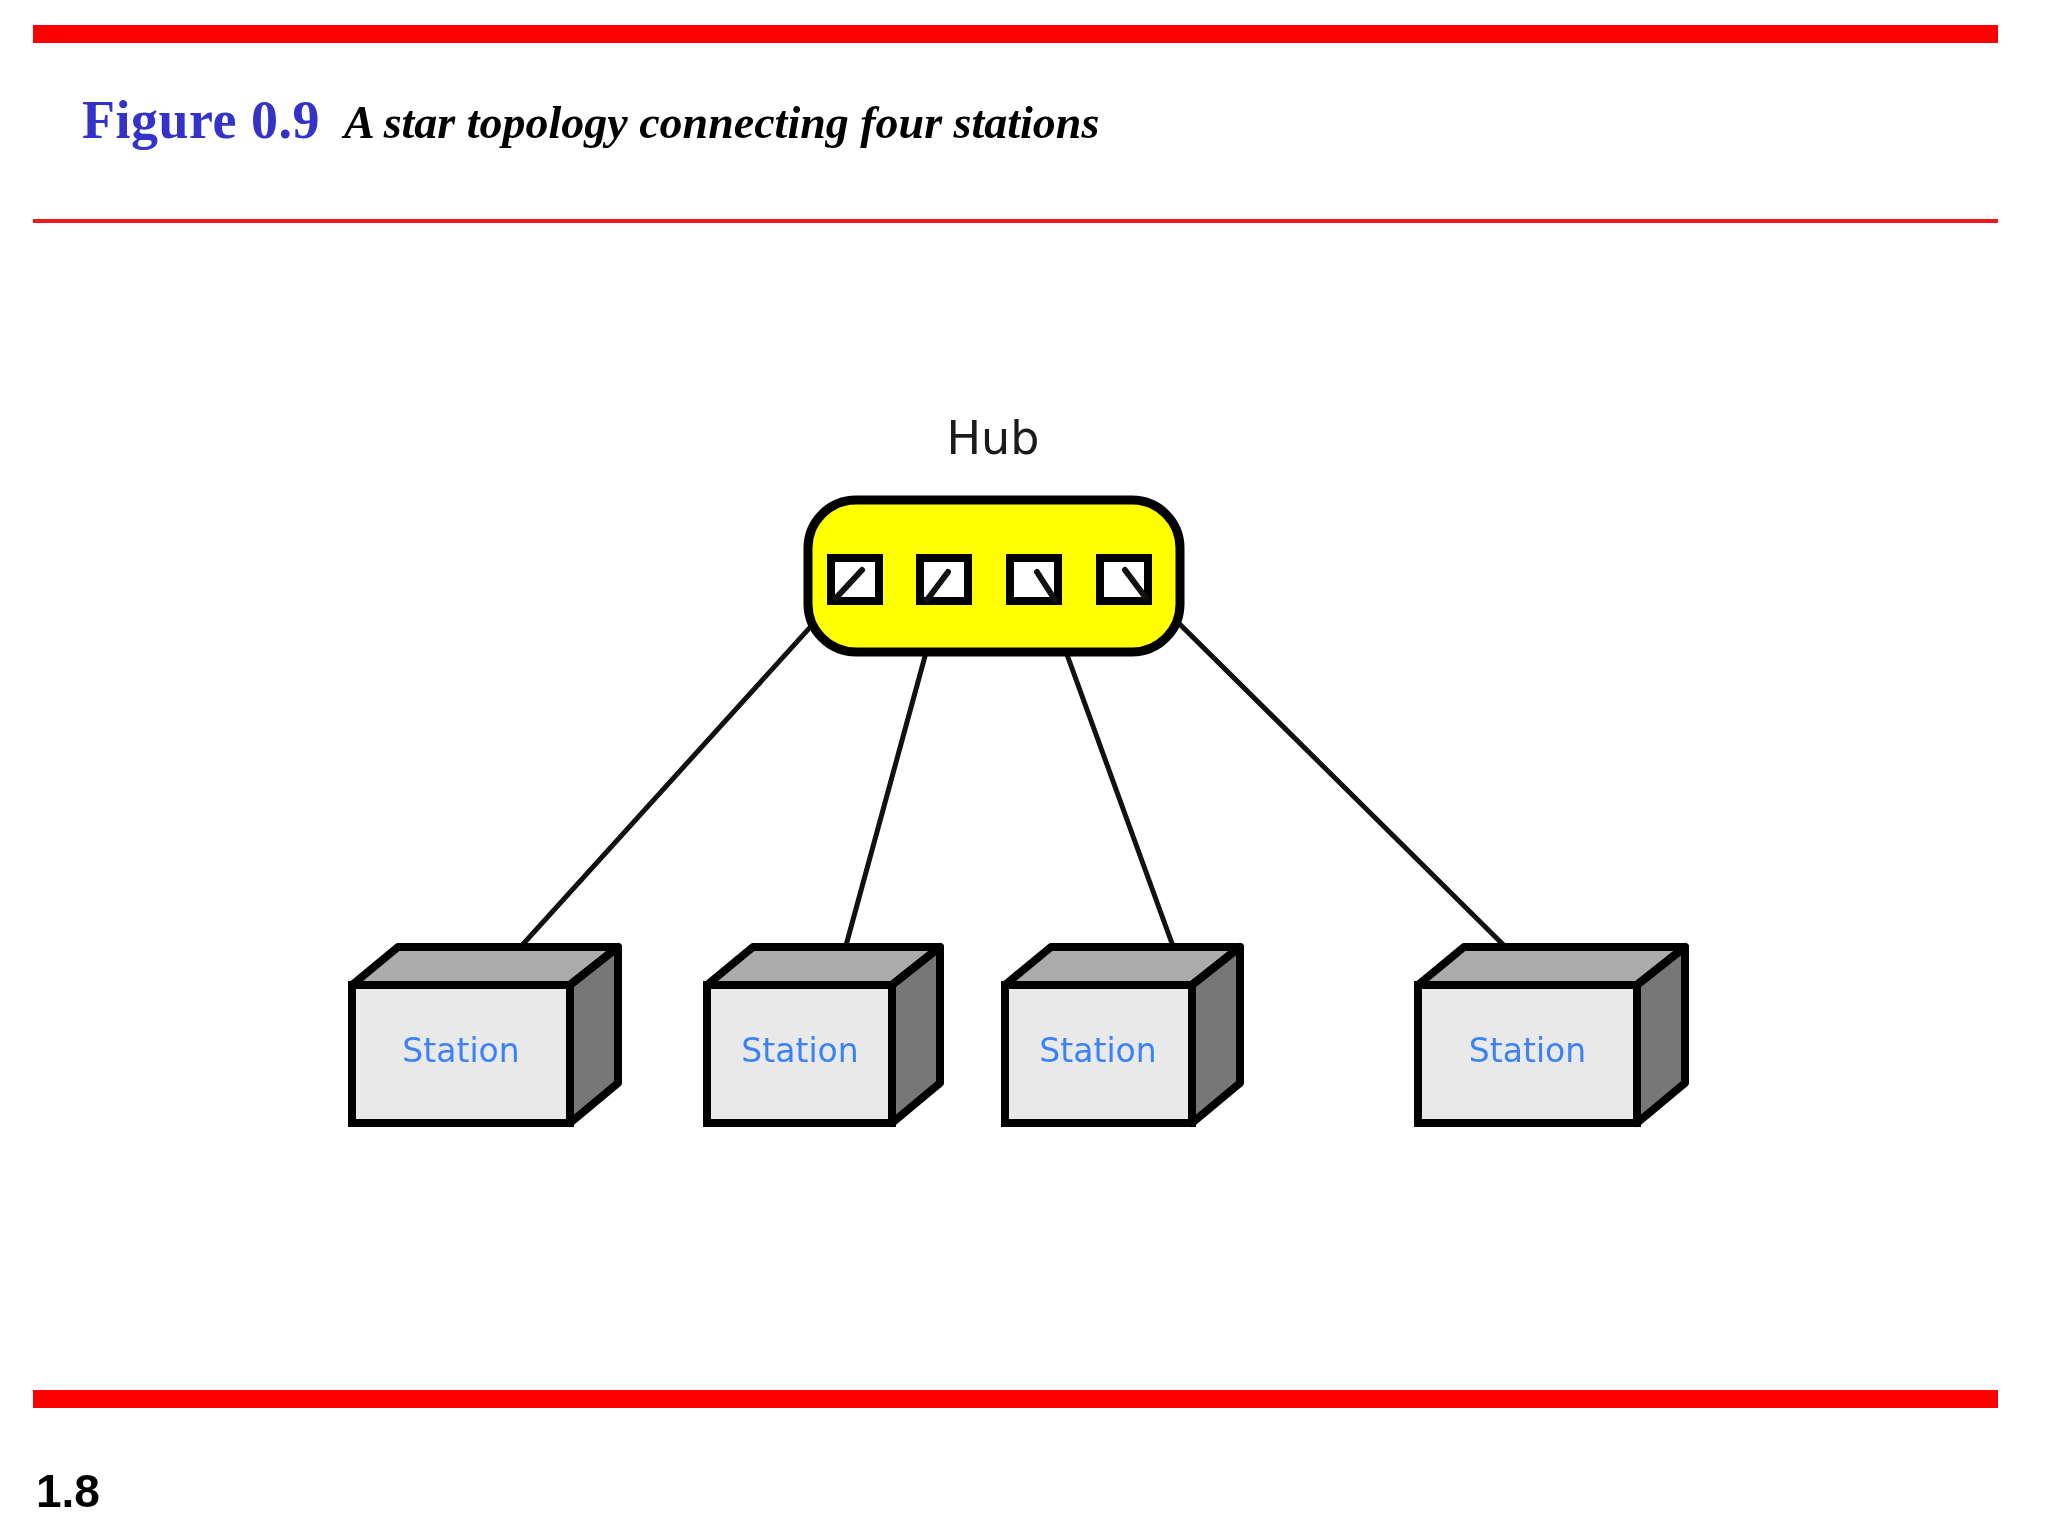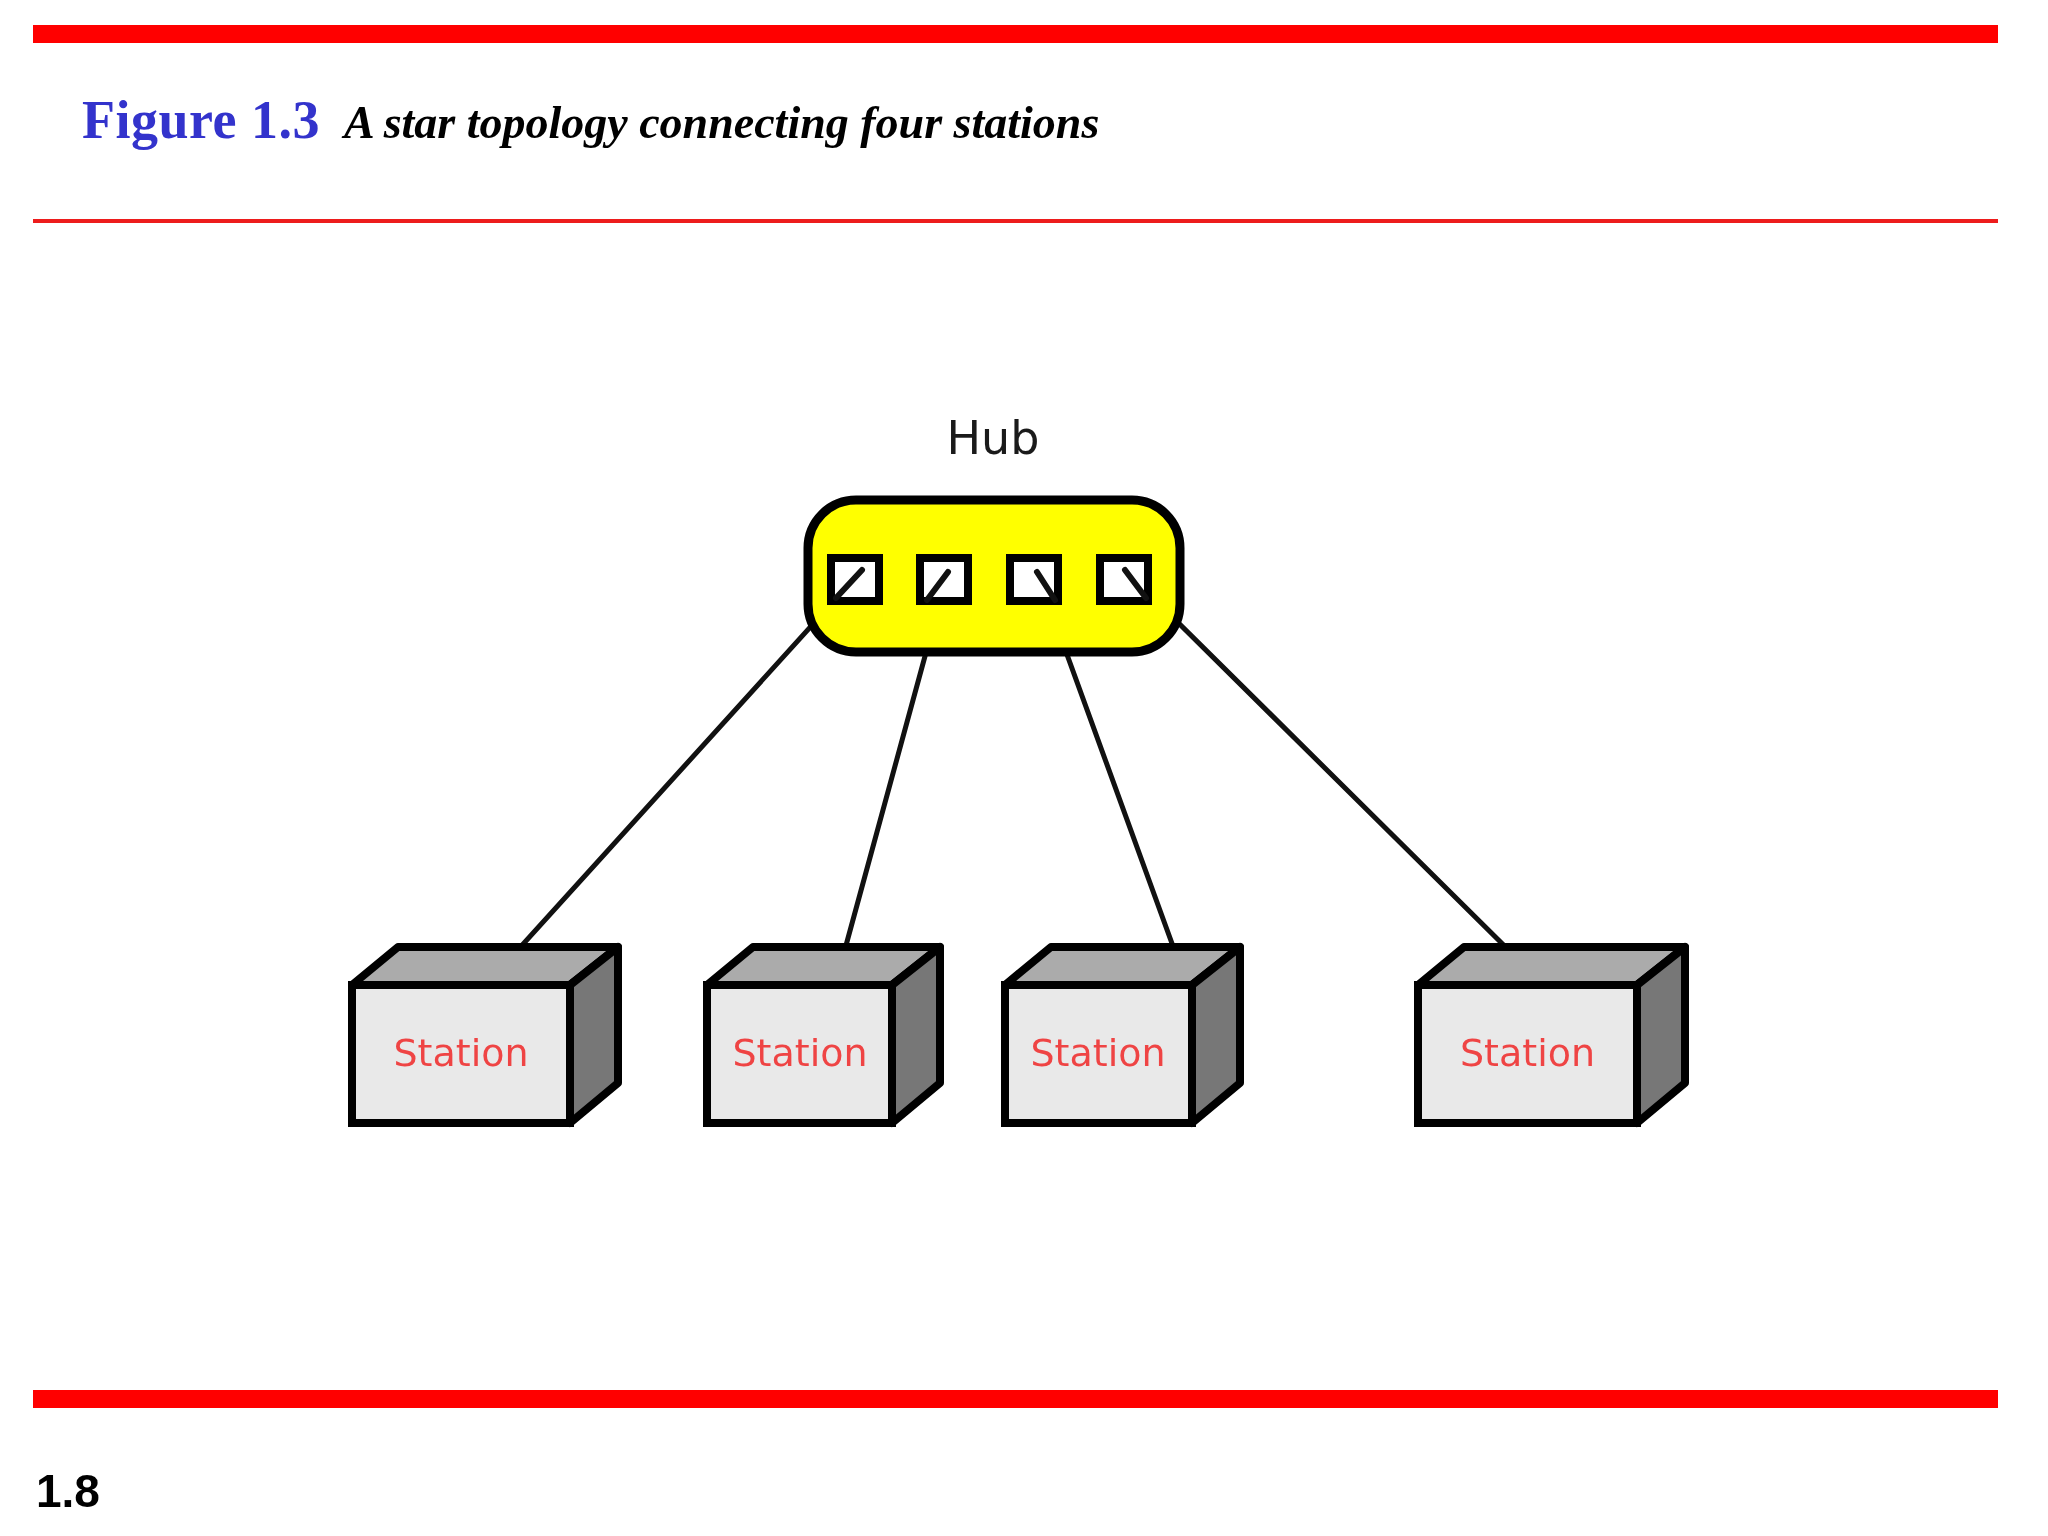--- a/index.html
+++ b/index.html
@@ -97,34 +97,34 @@
     text-align: center;
     font-family: "DejaVu Sans", sans-serif;
     font-size: 46px;
     color: #1a1a1a;
     line-height: 1;
   }
 
   .station-label {
     position: absolute;
     font-family: "DejaVu Sans", sans-serif;
-    font-size: 38px;
-    color: #ef4444;
+    font-size: 33px;
+    color: #3b82f6;
     line-height: 1;
     white-space: nowrap;
   }
 </style>
 </head>
 <body>
 
 <div class="rule-thick-top"></div>
 <div class="rule-thin"></div>
 
 <div class="title-row">
-  <span class="title-fig">Figure 1.3</span><span class="title-caption">A star topology connecting four stations</span>
+  <span class="title-fig">Figure 0.9</span><span class="title-caption">A star topology connecting four stations</span>
 </div>
 
 <div class="stage">
 
   <svg width="2048" height="1536" viewBox="0 0 2048 1536">
 
     <g stroke="#111111" stroke-width="5" fill="none" stroke-linecap="round">
       <line x1="862" y1="570" x2="477" y2="995"></line>
       <line x1="948" y1="572" x2="833" y2="993"></line>
       <line x1="1037" y1="572" x2="1190" y2="993"></line>

